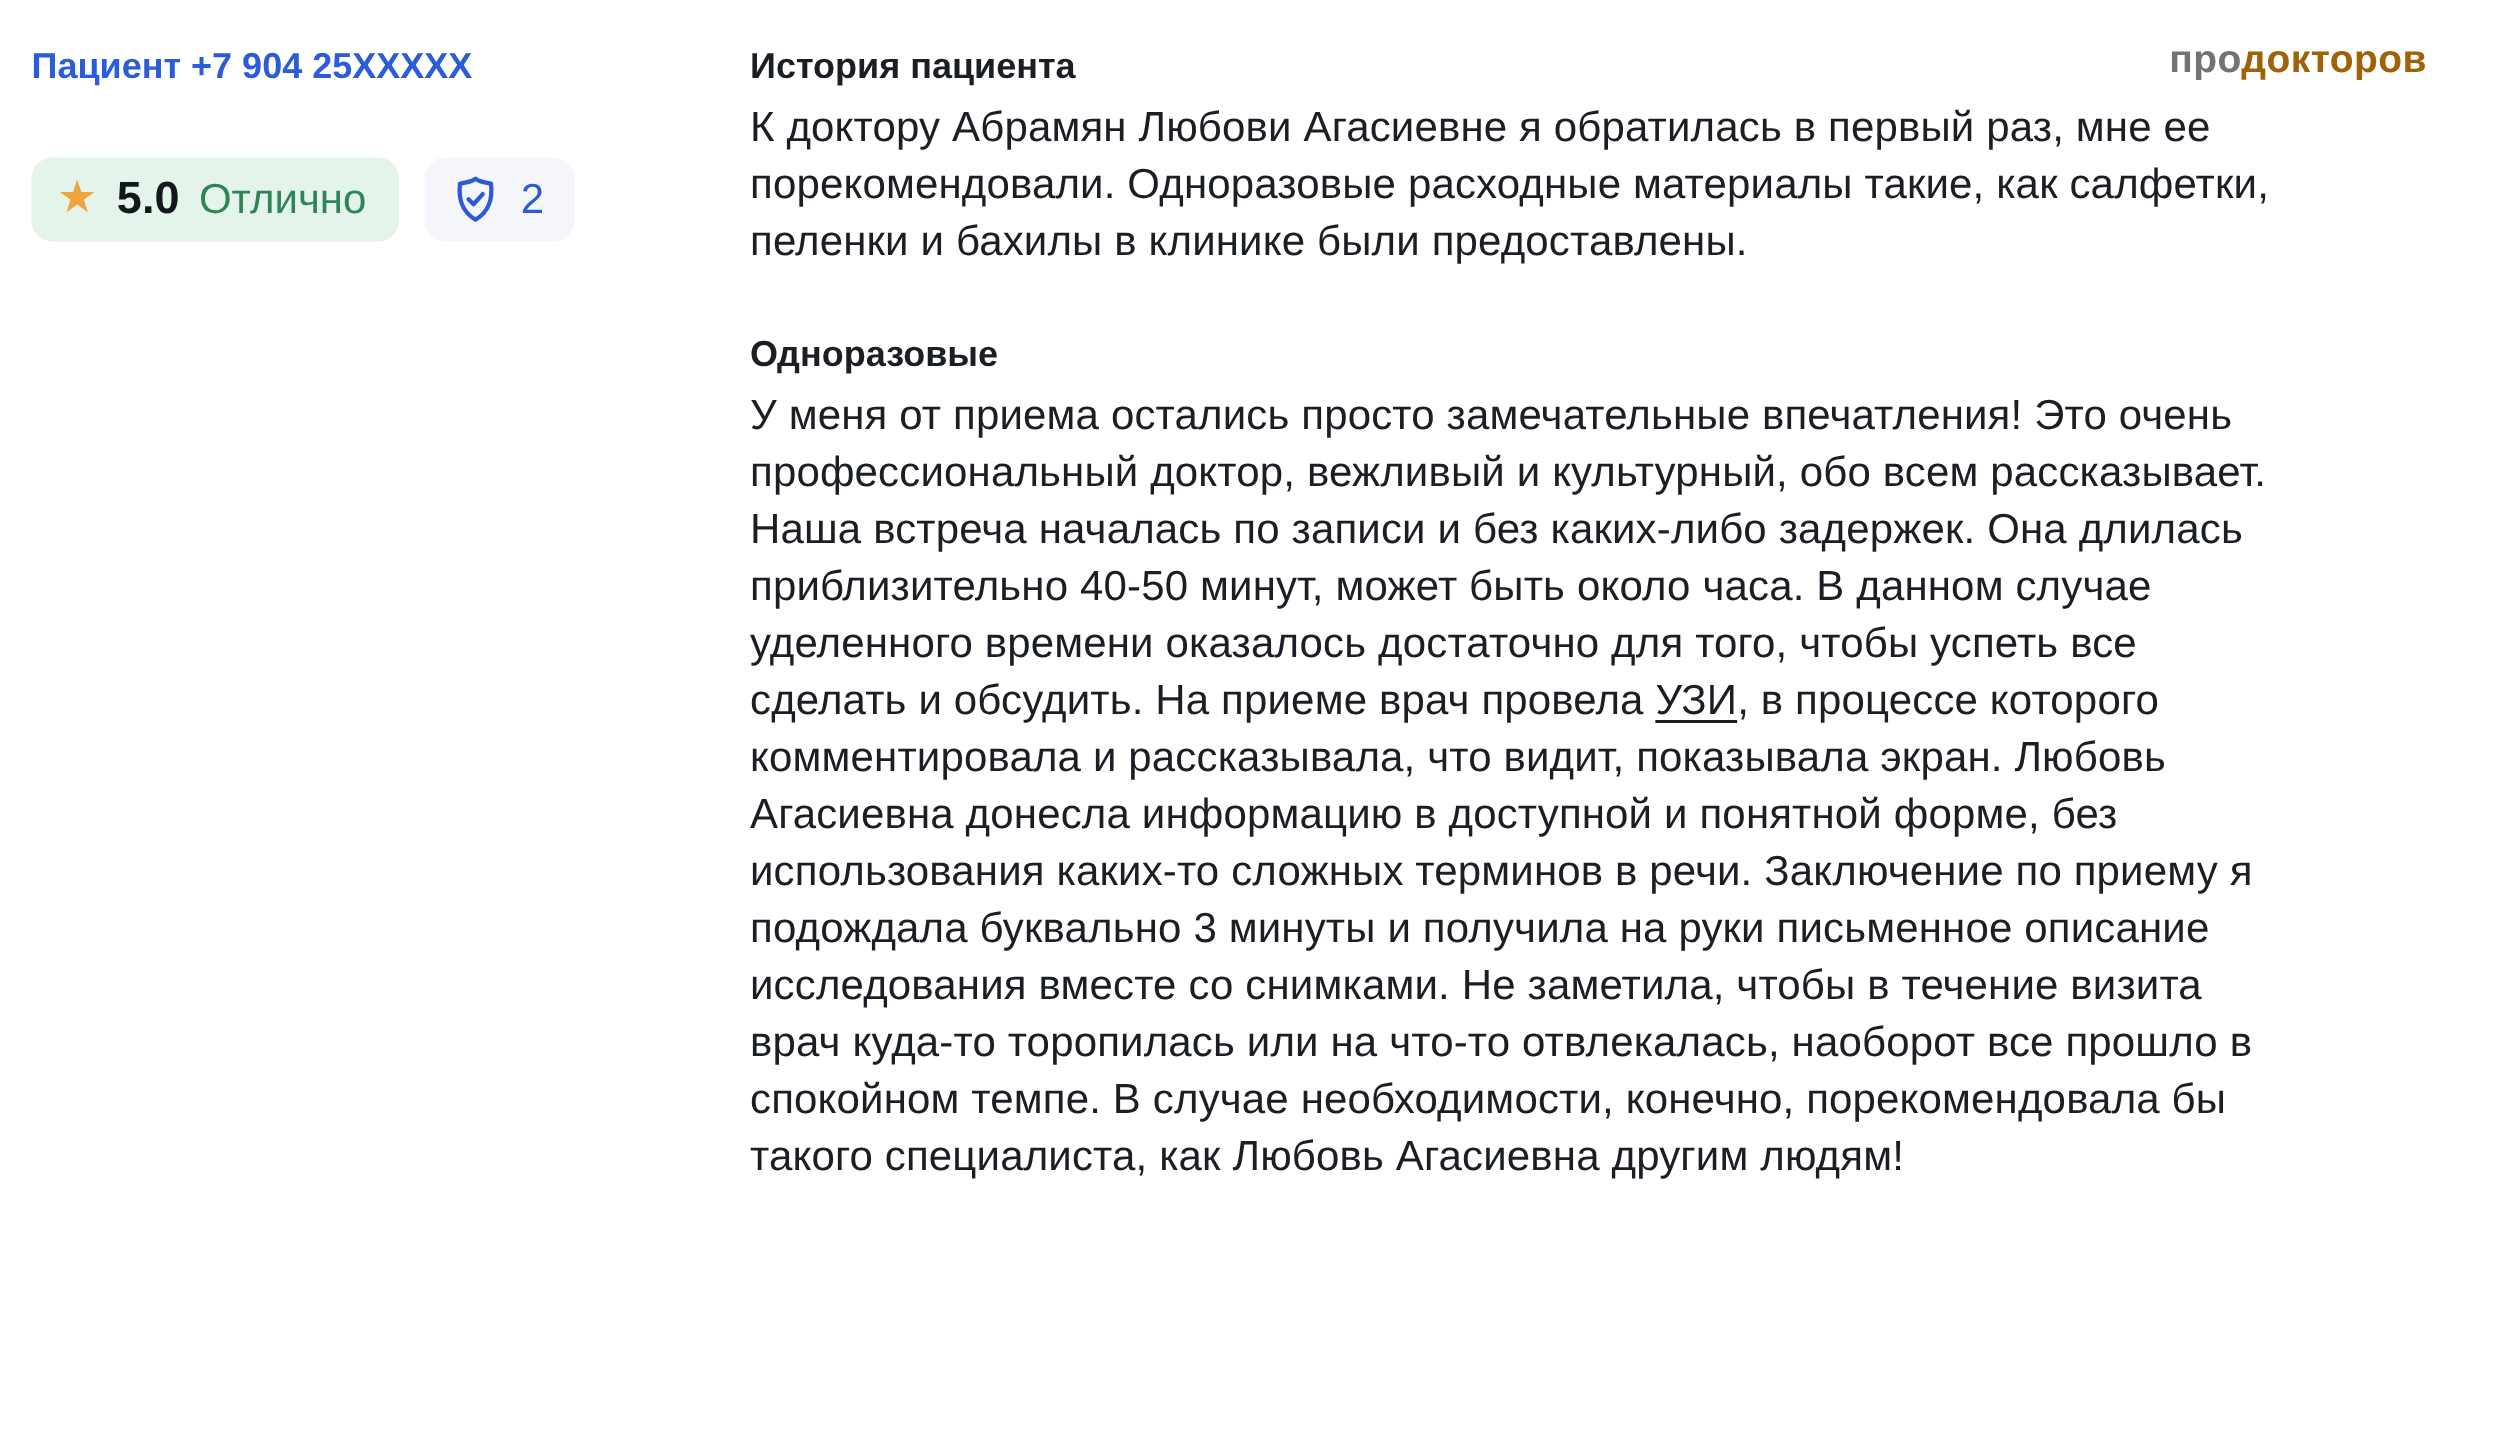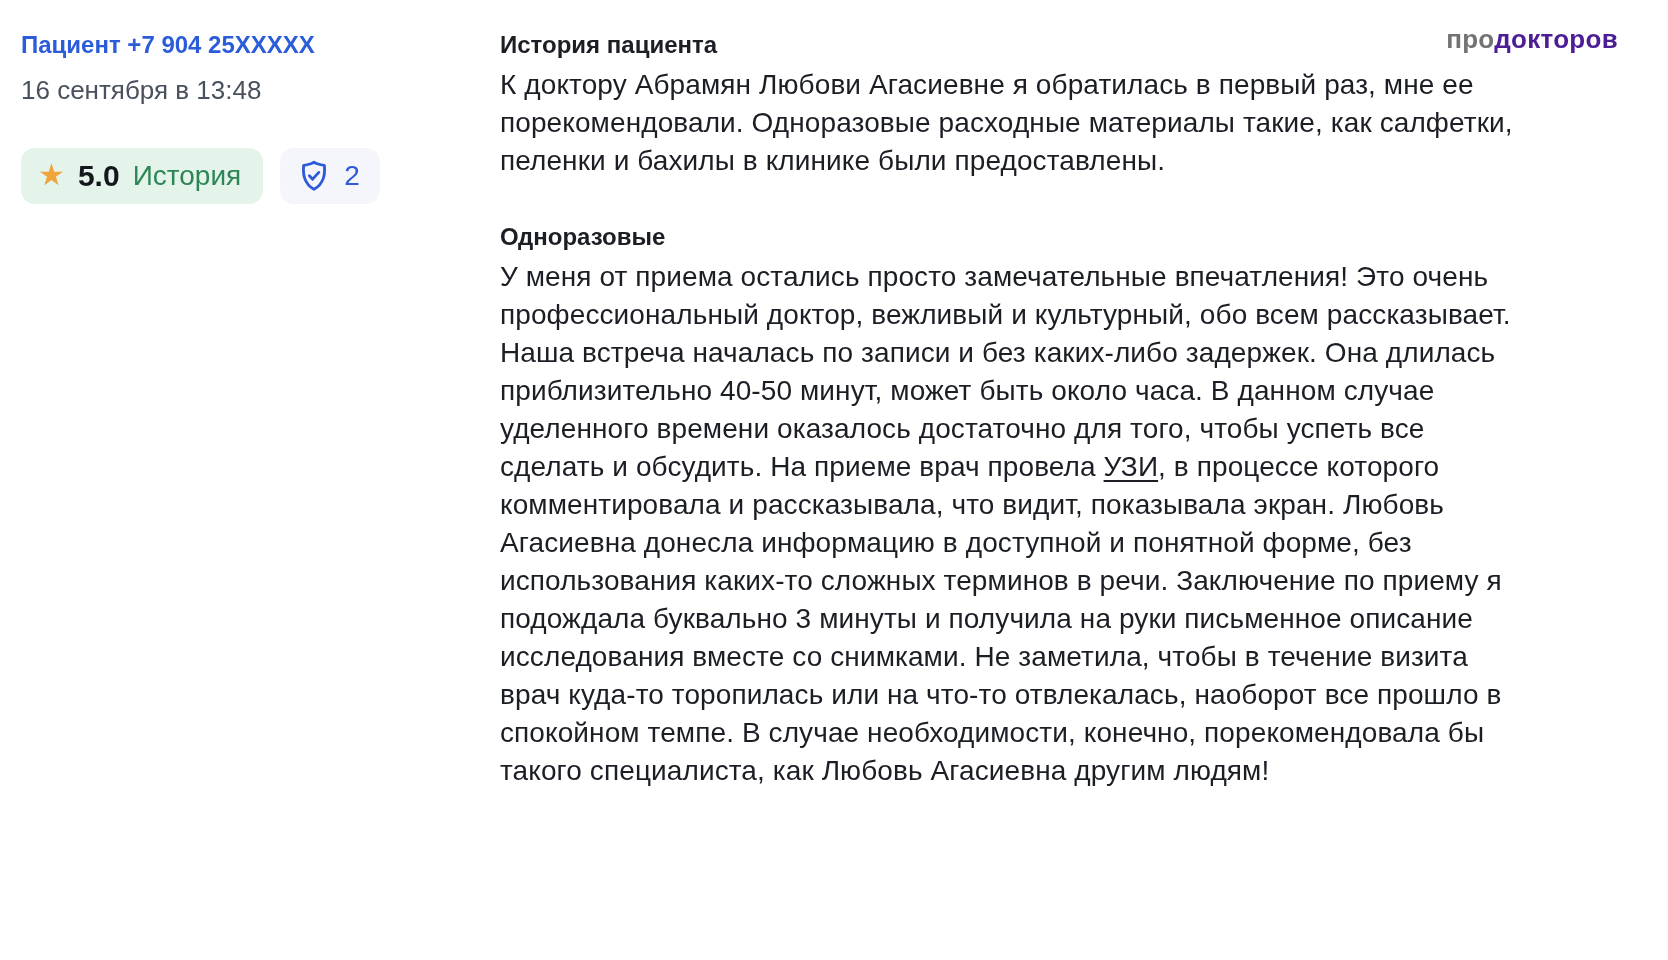--- a/index.html
+++ b/index.html
@@ -12,21 +12,21 @@
   }
   .page { position: relative; width: 1668px; height: 960px; padding: 27px 0 0 21px; }
 
   
   .logo {
     position: absolute; top: 24px; right: 50px;
     font-size: 26px; font-weight: 700; letter-spacing: 0.3px;
     text-decoration: none; cursor: pointer; user-select: none;
   }
   .logo .part1 { color: #737373; }
-  .logo .part2 { color: #4c1d95; }
+  .logo .part2 { color: #a16207; }
 
   .review-grid { display: flex; align-items: flex-start; }
 
   
   .left-col { width: 479px; flex: 0 0 479px; }
   .patient-link {
     display: inline-block;
     color: #2b5cd9; font-size: 24px; font-weight: 600;
     text-decoration: none; line-height: 36px; cursor: pointer;
   }
@@ -74,27 +74,26 @@
 <div class="page">
 
   <a class="logo">
     <span class="part1">про</span><span class="part2">докторов</span>
   </a>
 
   <div class="review-grid">
 
     <div class="left-col">
       <a class="patient-link">Пациент +7 904 25XXXXX</a>
-      <div class="review-date">16 сентября в 13:48</div>
 
       <div class="badges">
         <div class="rating-badge">
           <span class="star-icon">★</span>
           <span class="rating-value">5.0</span>
-          <span class="rating-label">История</span>
+          <span class="rating-label">Отлично</span>
         </div>
 
         <button class="checks-badge">
           <svg class="shield-icon" width="36" height="36" viewBox="0 0 24 24" fill="none" stroke="#2d5bd8" stroke-width="1.9" stroke-linecap="round" stroke-linejoin="round">
             <path d="M12 2.8 C 13.6 4.0 16.4 4.6 18.9 4.9 C 18.9 4.9 19.4 10.2 18.2 13.6 C 17.0 17.0 14.6 19.5 12 20.9 C 9.4 19.5 7.0 17.0 5.8 13.6 C 4.6 10.2 5.1 4.9 5.1 4.9 C 7.6 4.6 10.4 4.0 12 2.8 Z"></path>
             <path d="M8.9 11.9 L 11.1 14.1 L 15.2 9.6"></path>
           </svg>
           <span class="checks-count">2</span>
         </button>
       </div>

